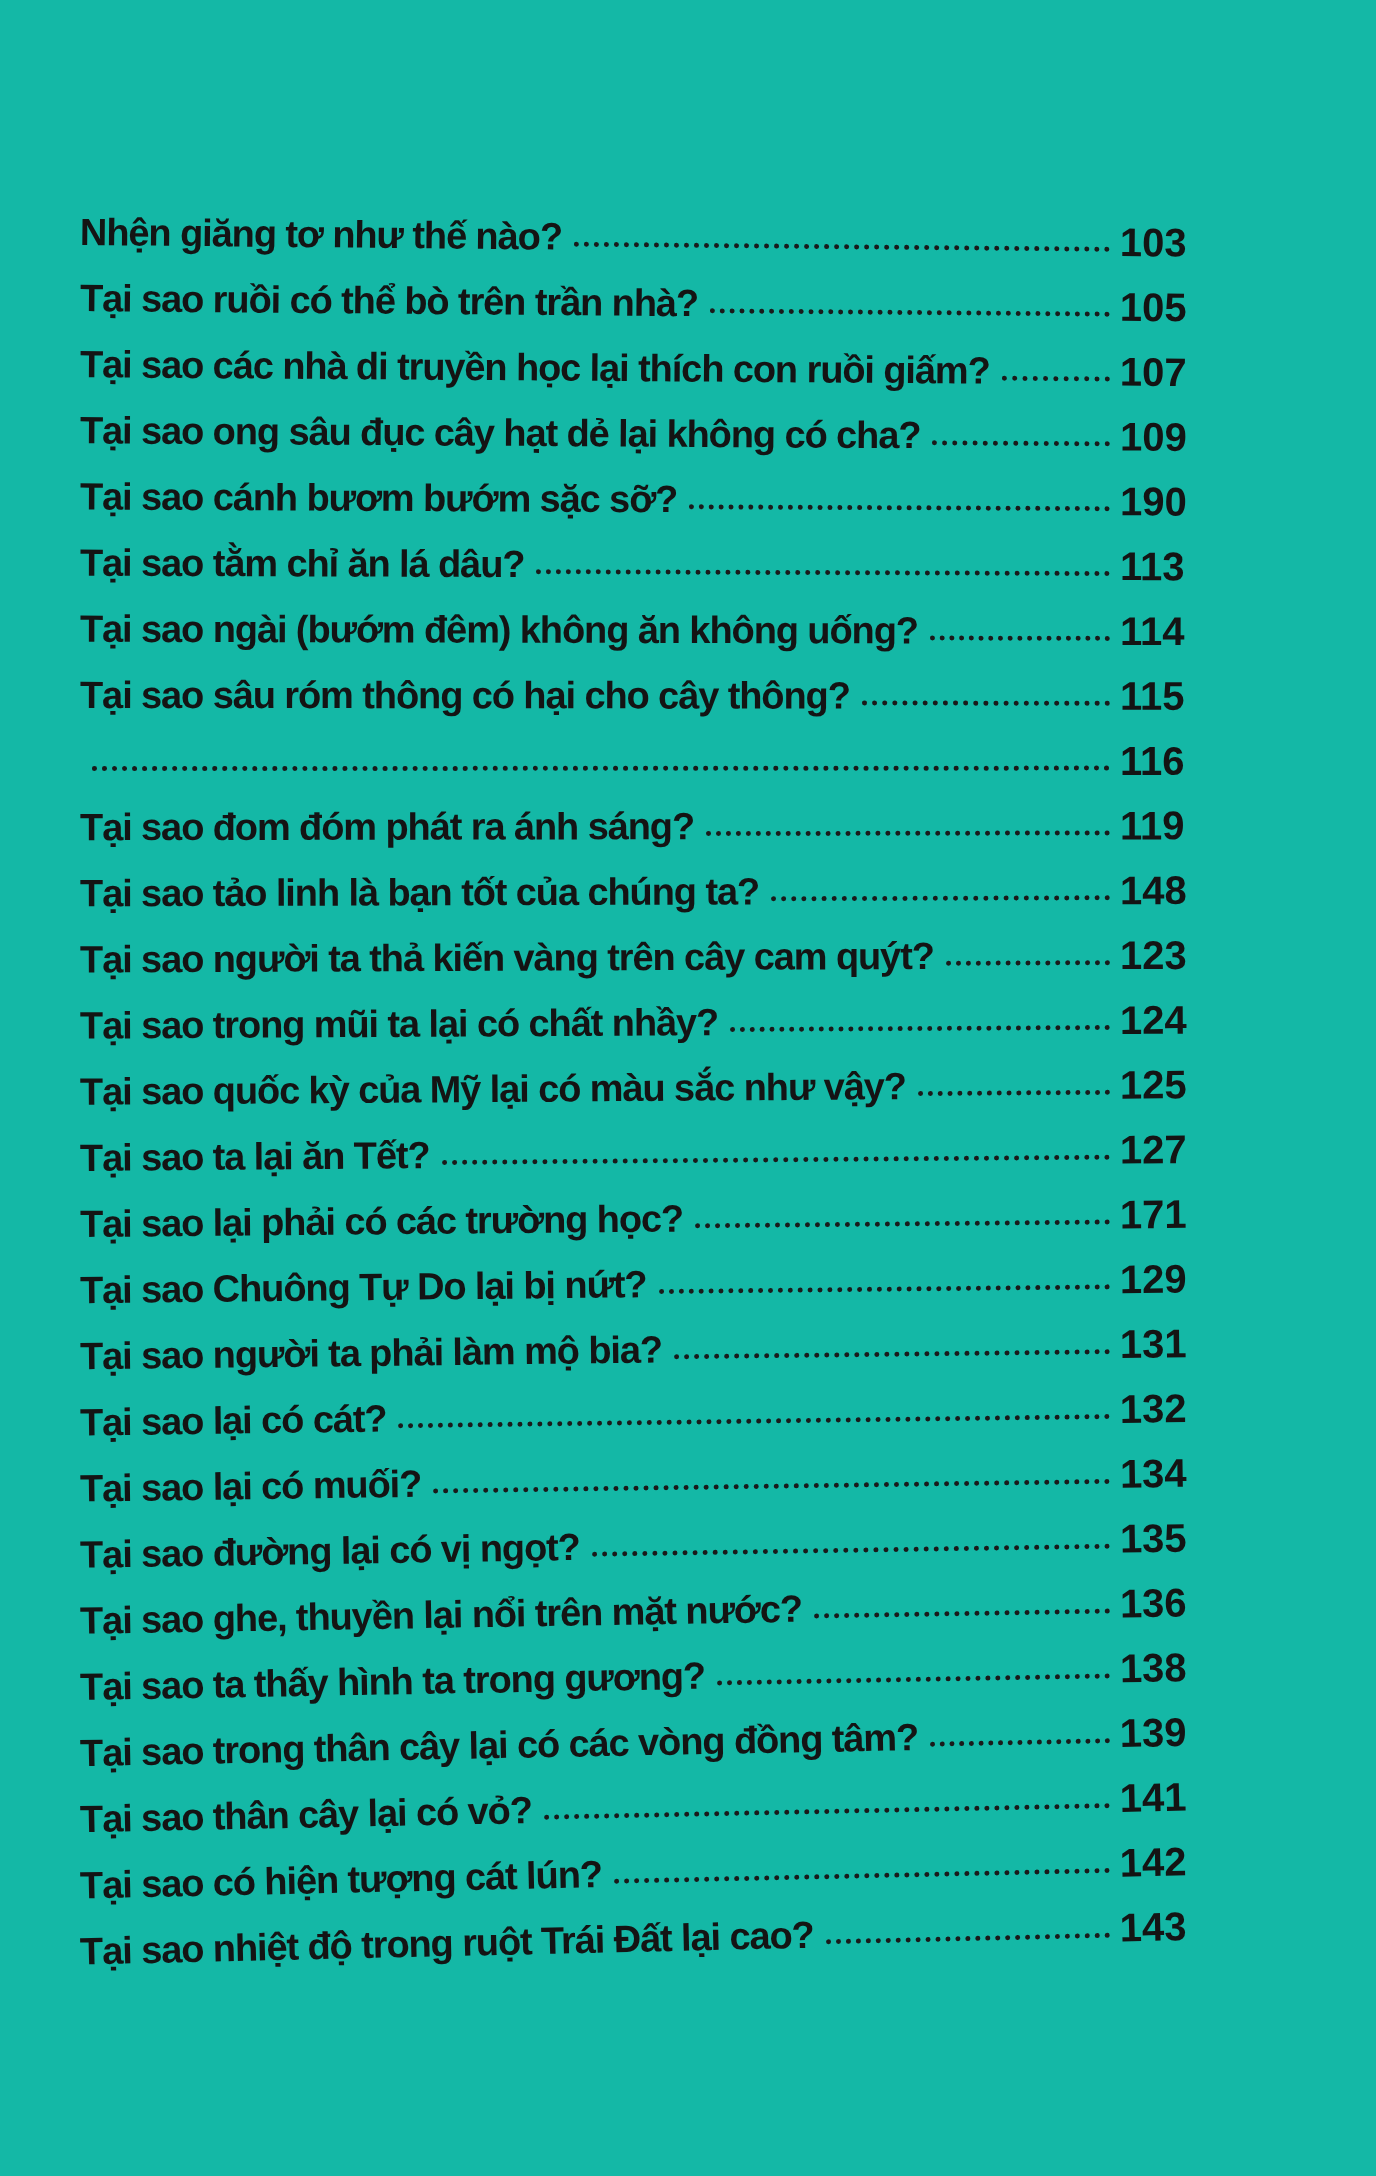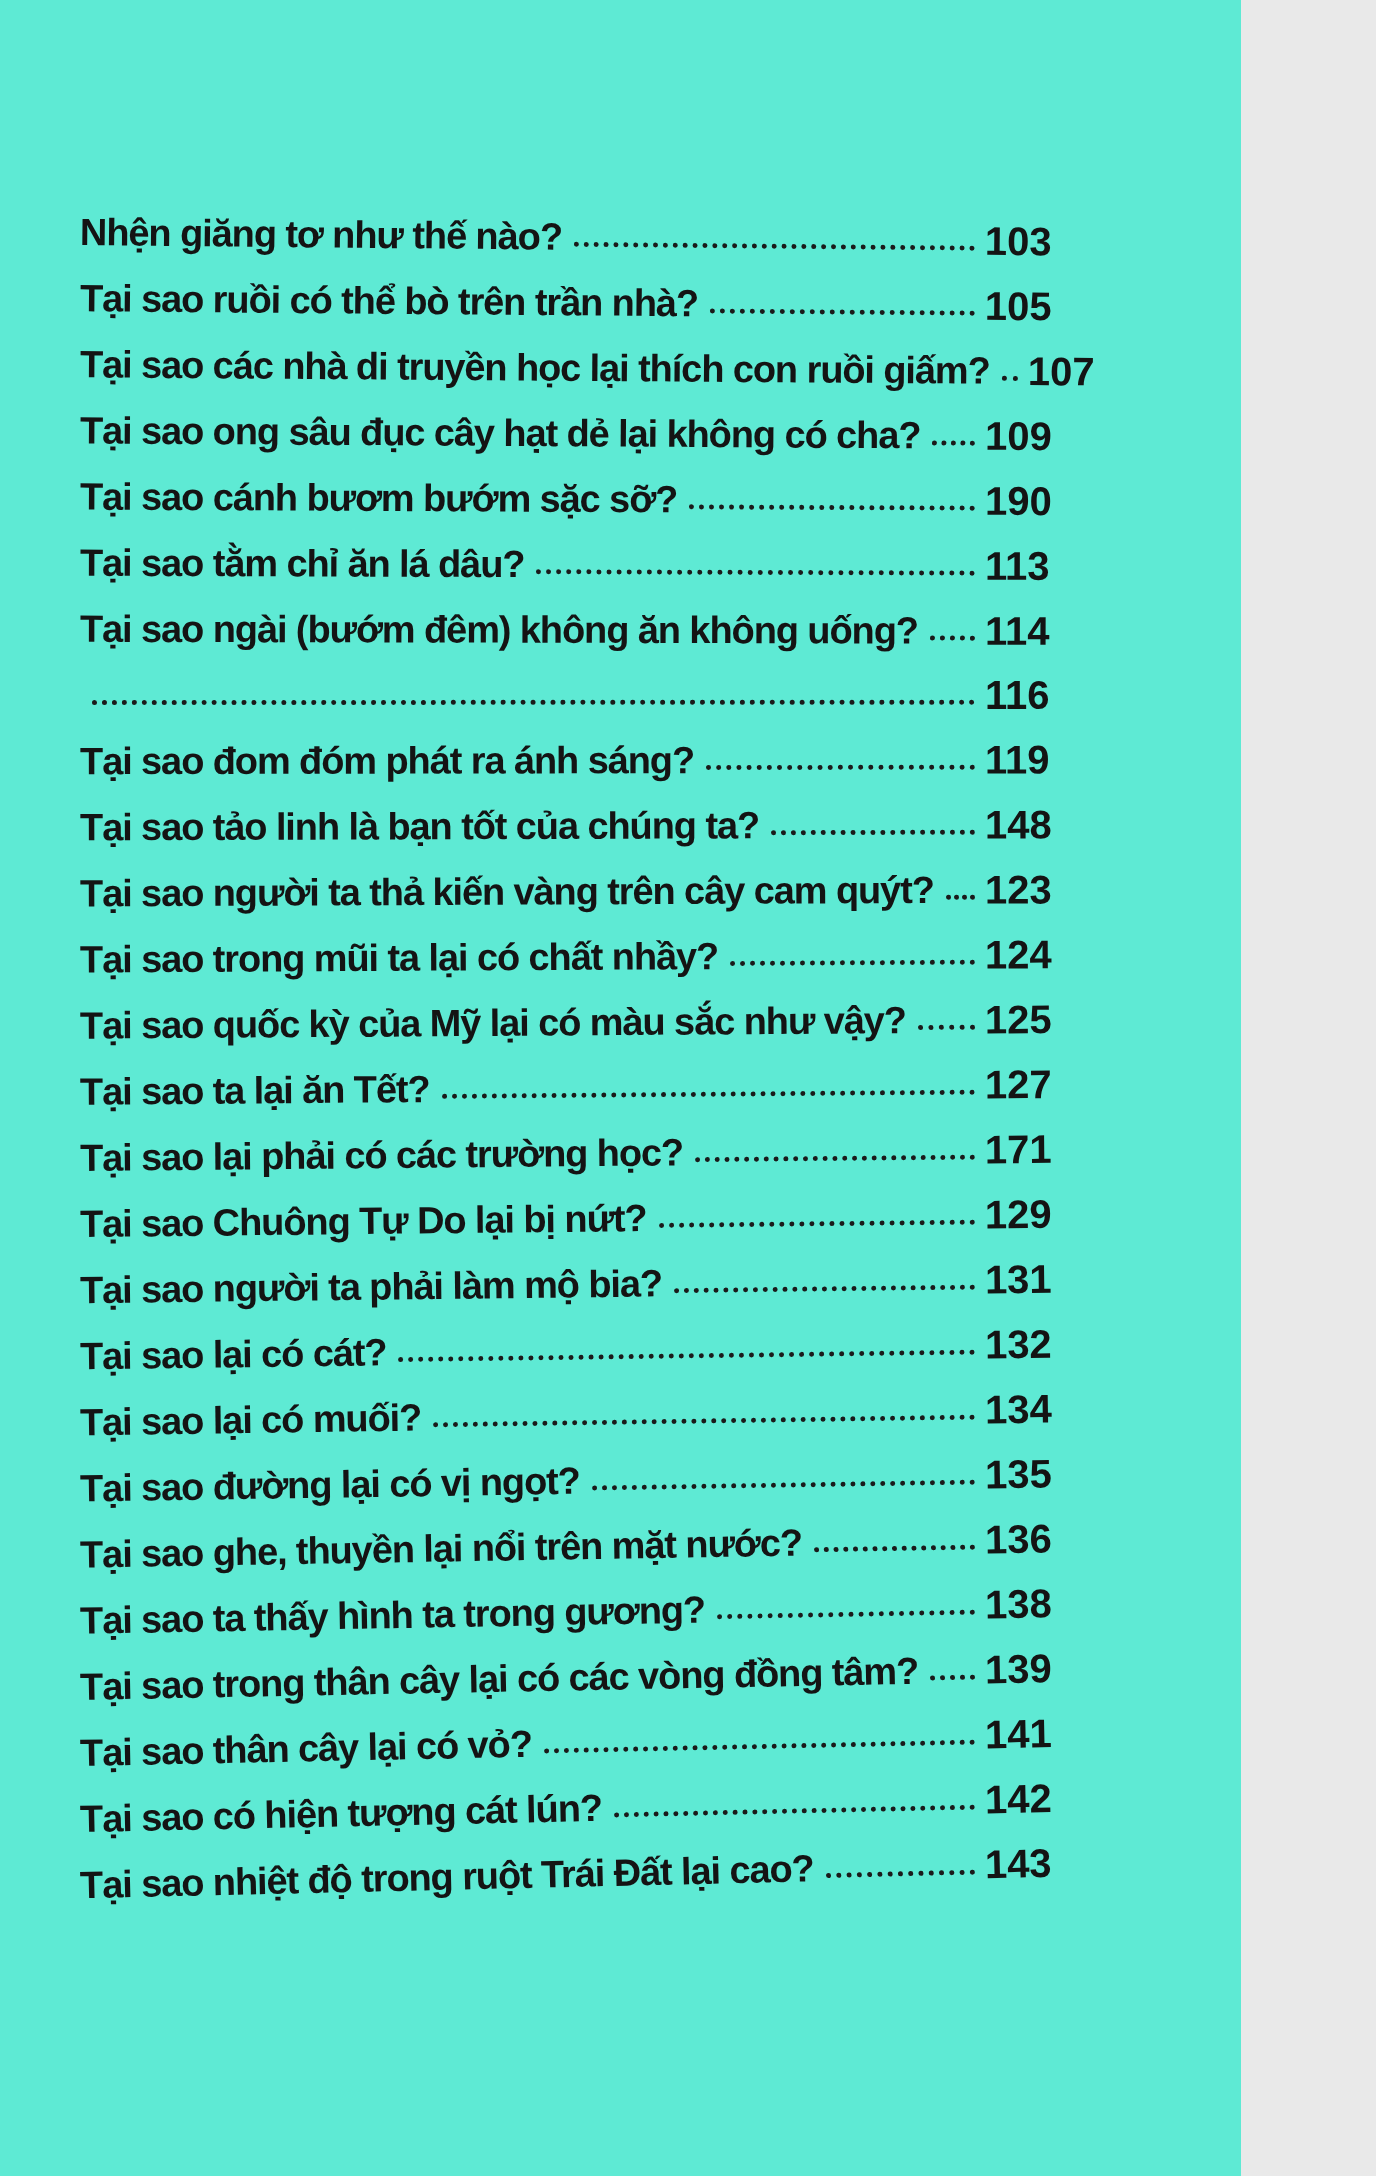--- a/index.html
+++ b/index.html
@@ -8,23 +8,23 @@
     background: #e9e9e9;
   }
   body {
     width: 1376px;
     height: 2176px;
     font-family: "Liberation Sans", "DejaVu Sans", sans-serif;
   }
   .page {
     position: relative;
     box-sizing: border-box;
-    width: 1241px;
+    width: 1376px;
     height: 2176px;
-    background: #5eead4;
+    background: #14b8a6;
     padding: 192px 186px 0 80px;
     overflow: hidden;
   }
   .toc {
     list-style: none;
     margin: 0;
     padding: 0;
   }
   .row {
     display: flex;
@@ -95,20 +95,25 @@
       <li class="row" style="--rot: 0.190deg;">
     <span class="title">Tại sao tằm chỉ ăn lá dâu?</span>
     <span class="leader"></span>
     <span class="pagenum">113</span>
   </li>
       <li class="row" style="--rot: 0.118deg;">
     <span class="title">Tại sao ngài (bướm đêm) không ăn không uống?</span>
     <span class="leader"></span>
     <span class="pagenum">114</span>
   </li>
+      <li class="row" style="--rot: 0.046deg;">
+    <span class="title">Tại sao sâu róm thông có hại cho cây thông?</span>
+    <span class="leader"></span>
+    <span class="pagenum">115</span>
+  </li>
       <li class="row" style="--rot: -0.026deg;">
     <span class="leader"></span>
     <span class="pagenum">116</span>
   </li>
       <li class="row" style="--rot: -0.098deg;">
     <span class="title">Tại sao đom đóm phát ra ánh sáng?</span>
     <span class="leader"></span>
     <span class="pagenum">119</span>
   </li>
       <li class="row" style="--rot: -0.170deg;">

